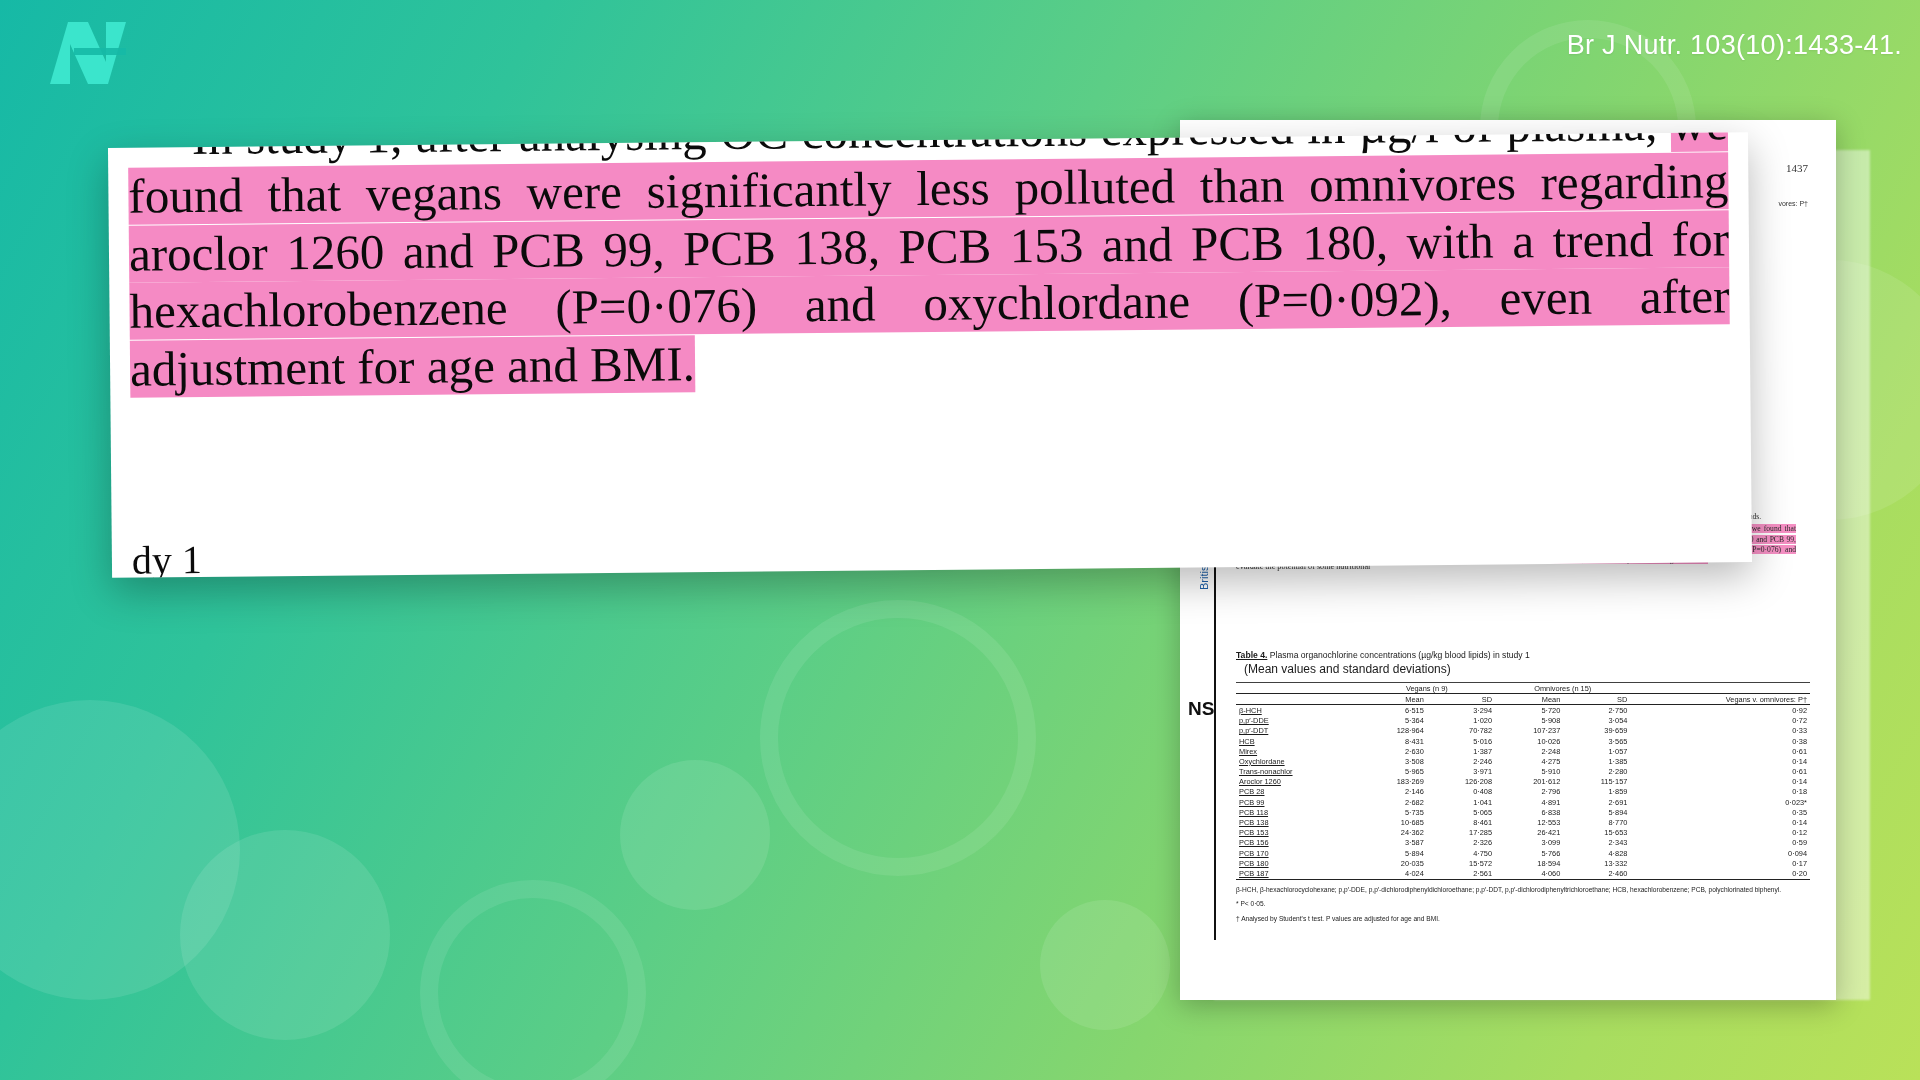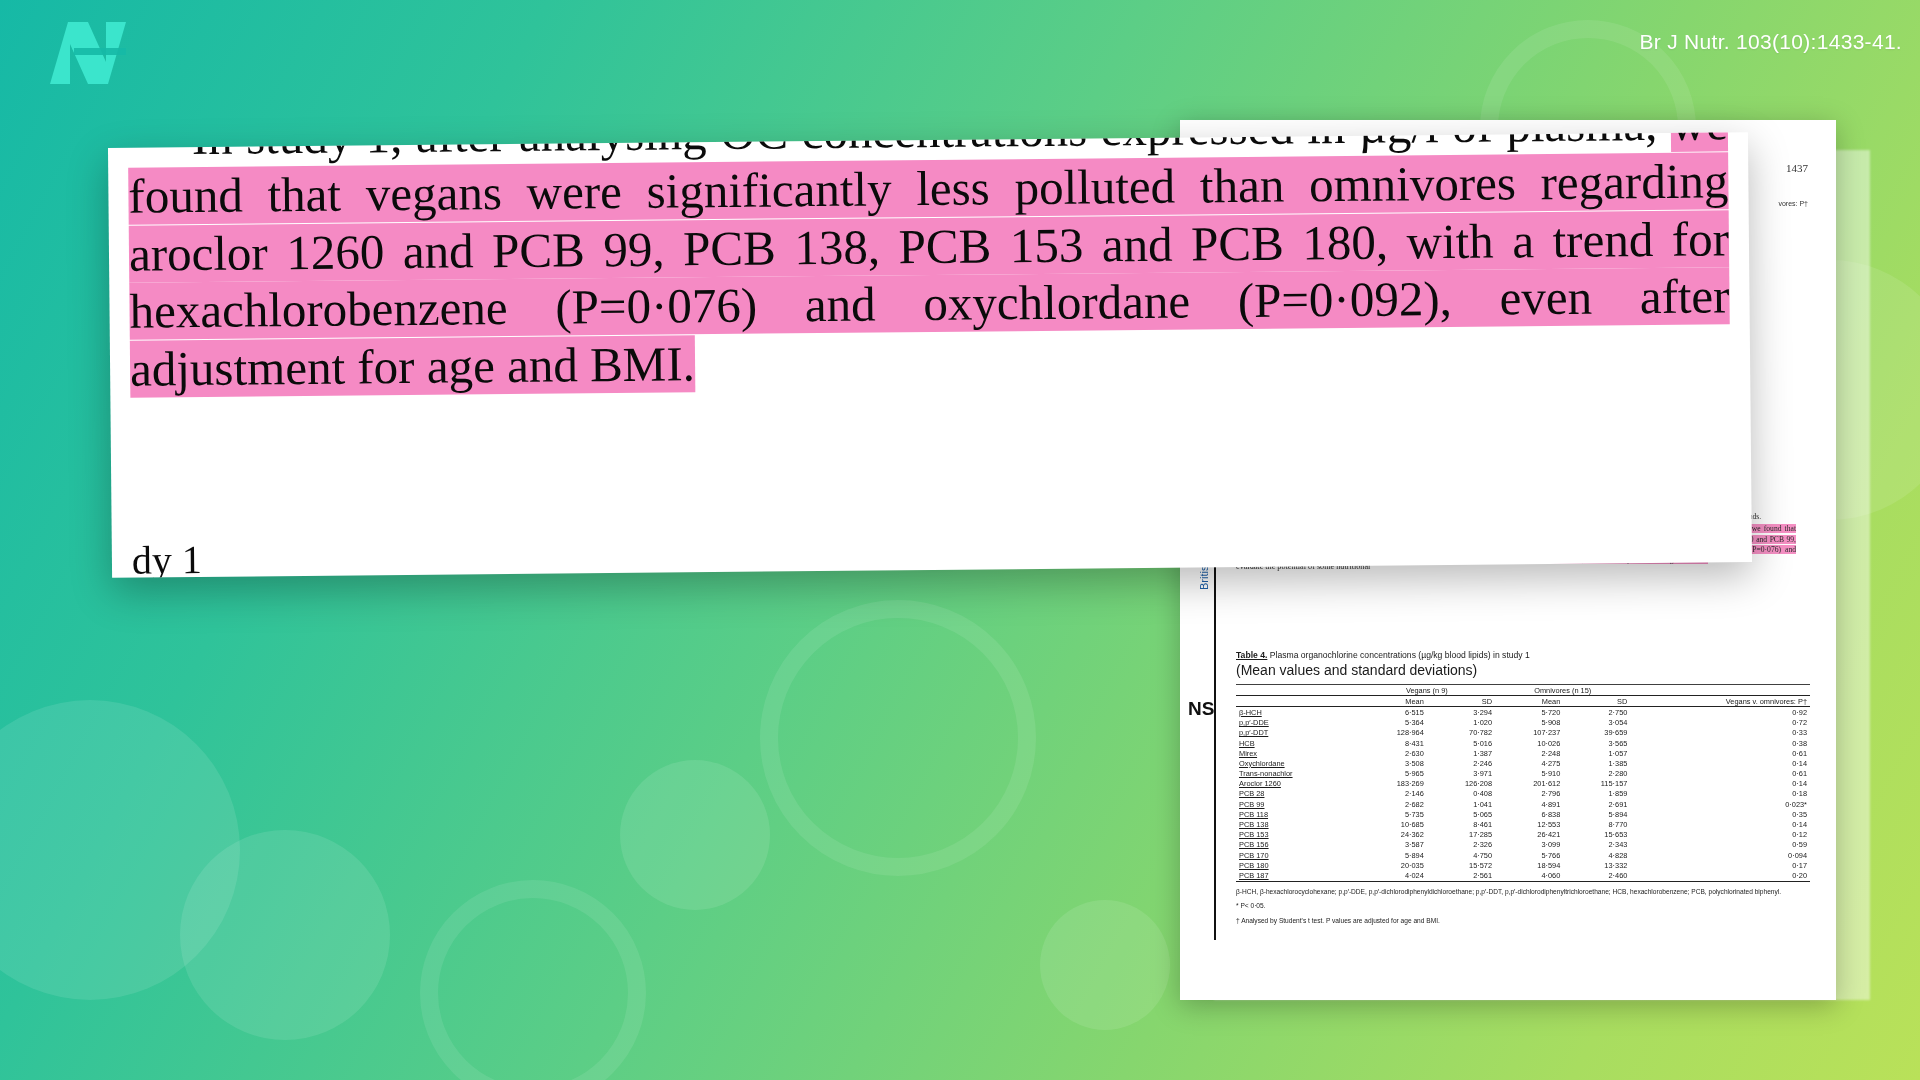--- a/index.html
+++ b/index.html
@@ -40,21 +40,21 @@
     height: 70px;
   }
 
   
   #citation {
     position: absolute;
     right: 18px;
     top: 30px;
     color: #ffffff;
     font-family: "Liberation Sans", sans-serif;
-    font-size: 21px;
+    font-size: 27px;
     letter-spacing: 0.3px;
     text-shadow: 0 1px 2px rgba(0,0,0,0.08);
     white-space: nowrap;
   }
 
   
   #paper-wrap {
     position: absolute;
     left: 1180px;
     top: 120px;
@@ -158,22 +158,22 @@
 
   
   .tbl-title {
     font-family: "Liberation Sans", sans-serif;
     font-size: 8.6px;
     margin-top: 10px;
   }
   .tbl-title b { font-weight: bold; text-decoration: underline; }
   .tbl-sub {
     font-family: "Liberation Sans", sans-serif;
-    font-size: 14px;
-    margin: 2px 0 6px 0;
+    font-size: 12px;
+    margin: 2px 0 6px 8px;
   }
   table.data {
     width: 100%;
     border-collapse: collapse;
     font-family: "Liberation Sans", sans-serif;
     font-size: 7.4px;
   }
   table.data th, table.data td {
     padding: 0.6px 3px;
     text-align: right;

